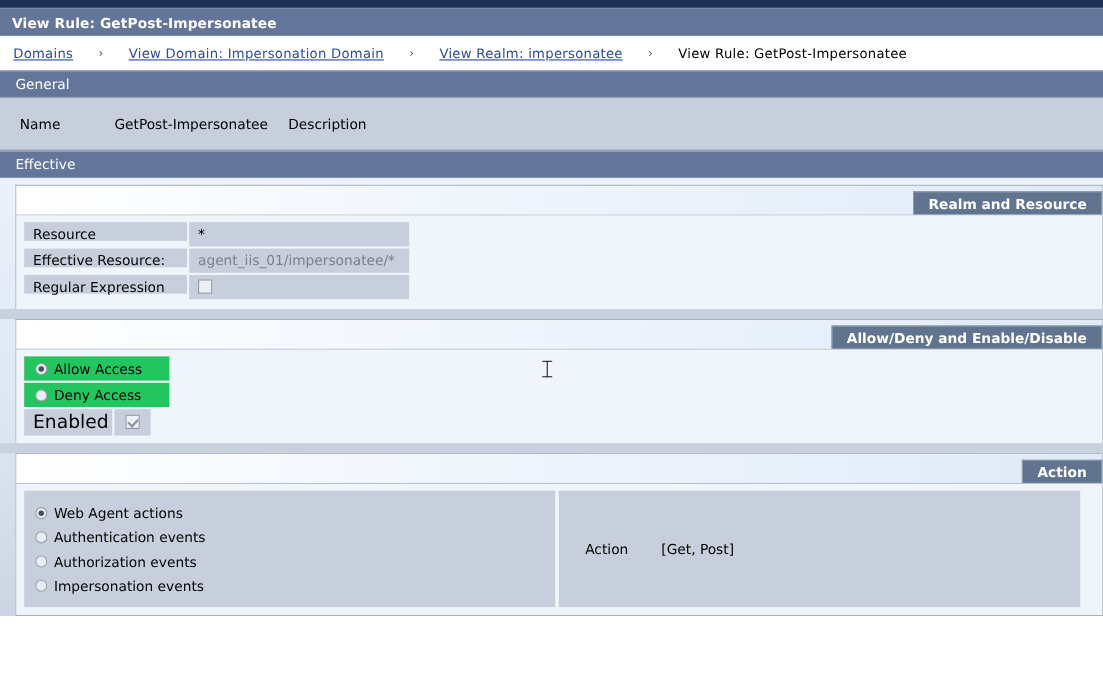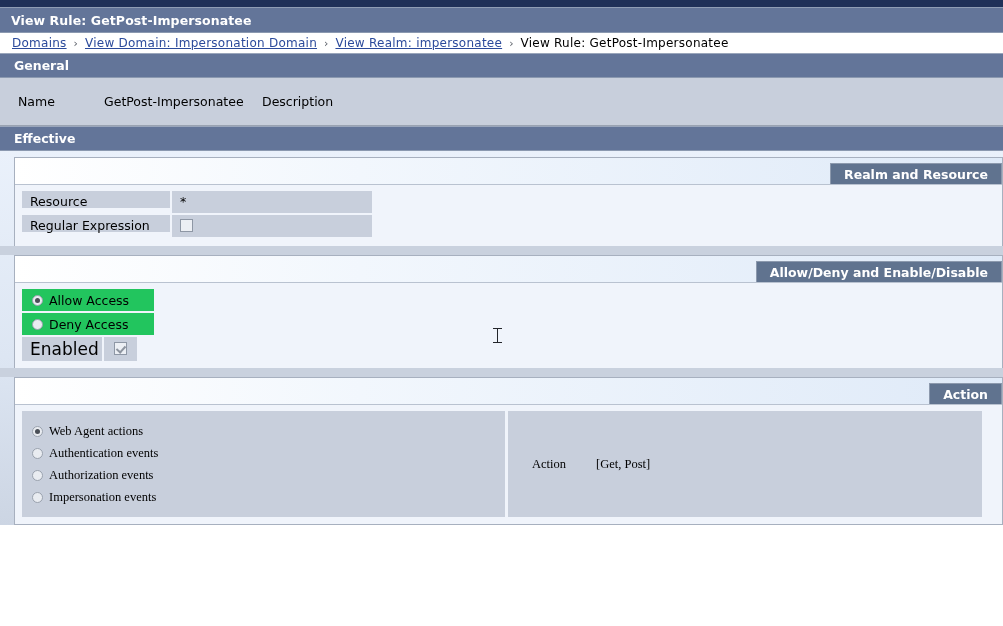--- a/index.html
+++ b/index.html
@@ -36,27 +36,28 @@
   }
   .titlebar .title-text {
     color: #ffffff;
     font-weight: bold;
     font-size: 12.5px;
     letter-spacing: .1px;
   }
 
   
   .breadcrumb {
-    height: 20px;
+    height: 31px;
     background: #ffffff;
     display: flex;
     align-items: center;
     padding-left: 12px;
     box-sizing: border-box;
     font-size: 12px;
+    gap: 16px;
   }
   .breadcrumb a {
     color: #2b4a9b;
     text-decoration: underline;
     letter-spacing: .25px;
   }
   .breadcrumb .crumb-current {
     color: #000000;
     letter-spacing: .25px;
   }
@@ -72,21 +73,21 @@
     background: #637599;
     border-top: 1px solid #9aa6bb;
     border-bottom: 1px solid #8b99b0;
     display: flex;
     align-items: center;
     padding-left: 14px;
     box-sizing: border-box;
   }
   .section-header span {
     color: #ffffff;
-    font-weight: bold;
+    font-weight: normal;
     font-size: 12.5px;
   }
 
   
   .general-body {
     background: #c8cfdc;
     padding: 11px 0 12px 0;
     border-bottom: 1px solid #9aa3b2;
   }
   .gen-row {
@@ -251,21 +252,20 @@
     display: flex;
     align-items: center;
     justify-content: center;
   }
 
   
   .action-cols {
     display: flex;
     margin-left: 7px;
     margin-right: 20px;
-    font-family: Liberation Serif, serif;
   }
   .action-left {
     background: #c8cfdc;
     width: 483px;
     padding: 9px 0 9px 0;
     box-sizing: border-box;
   }
   .action-divider { width: 3px; background: #f0f4fb; }
   .action-right {
     background: #c8cfdc;
@@ -343,20 +343,24 @@
     <div class="subpanel-tabbar">
       <div class="subpanel-tab">Realm and Resource</div>
     </div>
     <div class="subpanel-body">
 
       <div class="field-row">
         <div class="field-label">Resource</div>
         <div class="field-value">*</div>
       </div>
 
+      <div class="field-row">
+        <div class="field-label">Effective Resource:</div>
+        <div class="field-value readonly">agent_iis_01/impersonatee/*</div>
+      </div>
 
       <div class="field-row">
         <div class="field-label">Regular Expression</div>
         <div class="field-value">
           <span class="cbx"></span>
         </div>
       </div>
 
     </div>
   </div>

